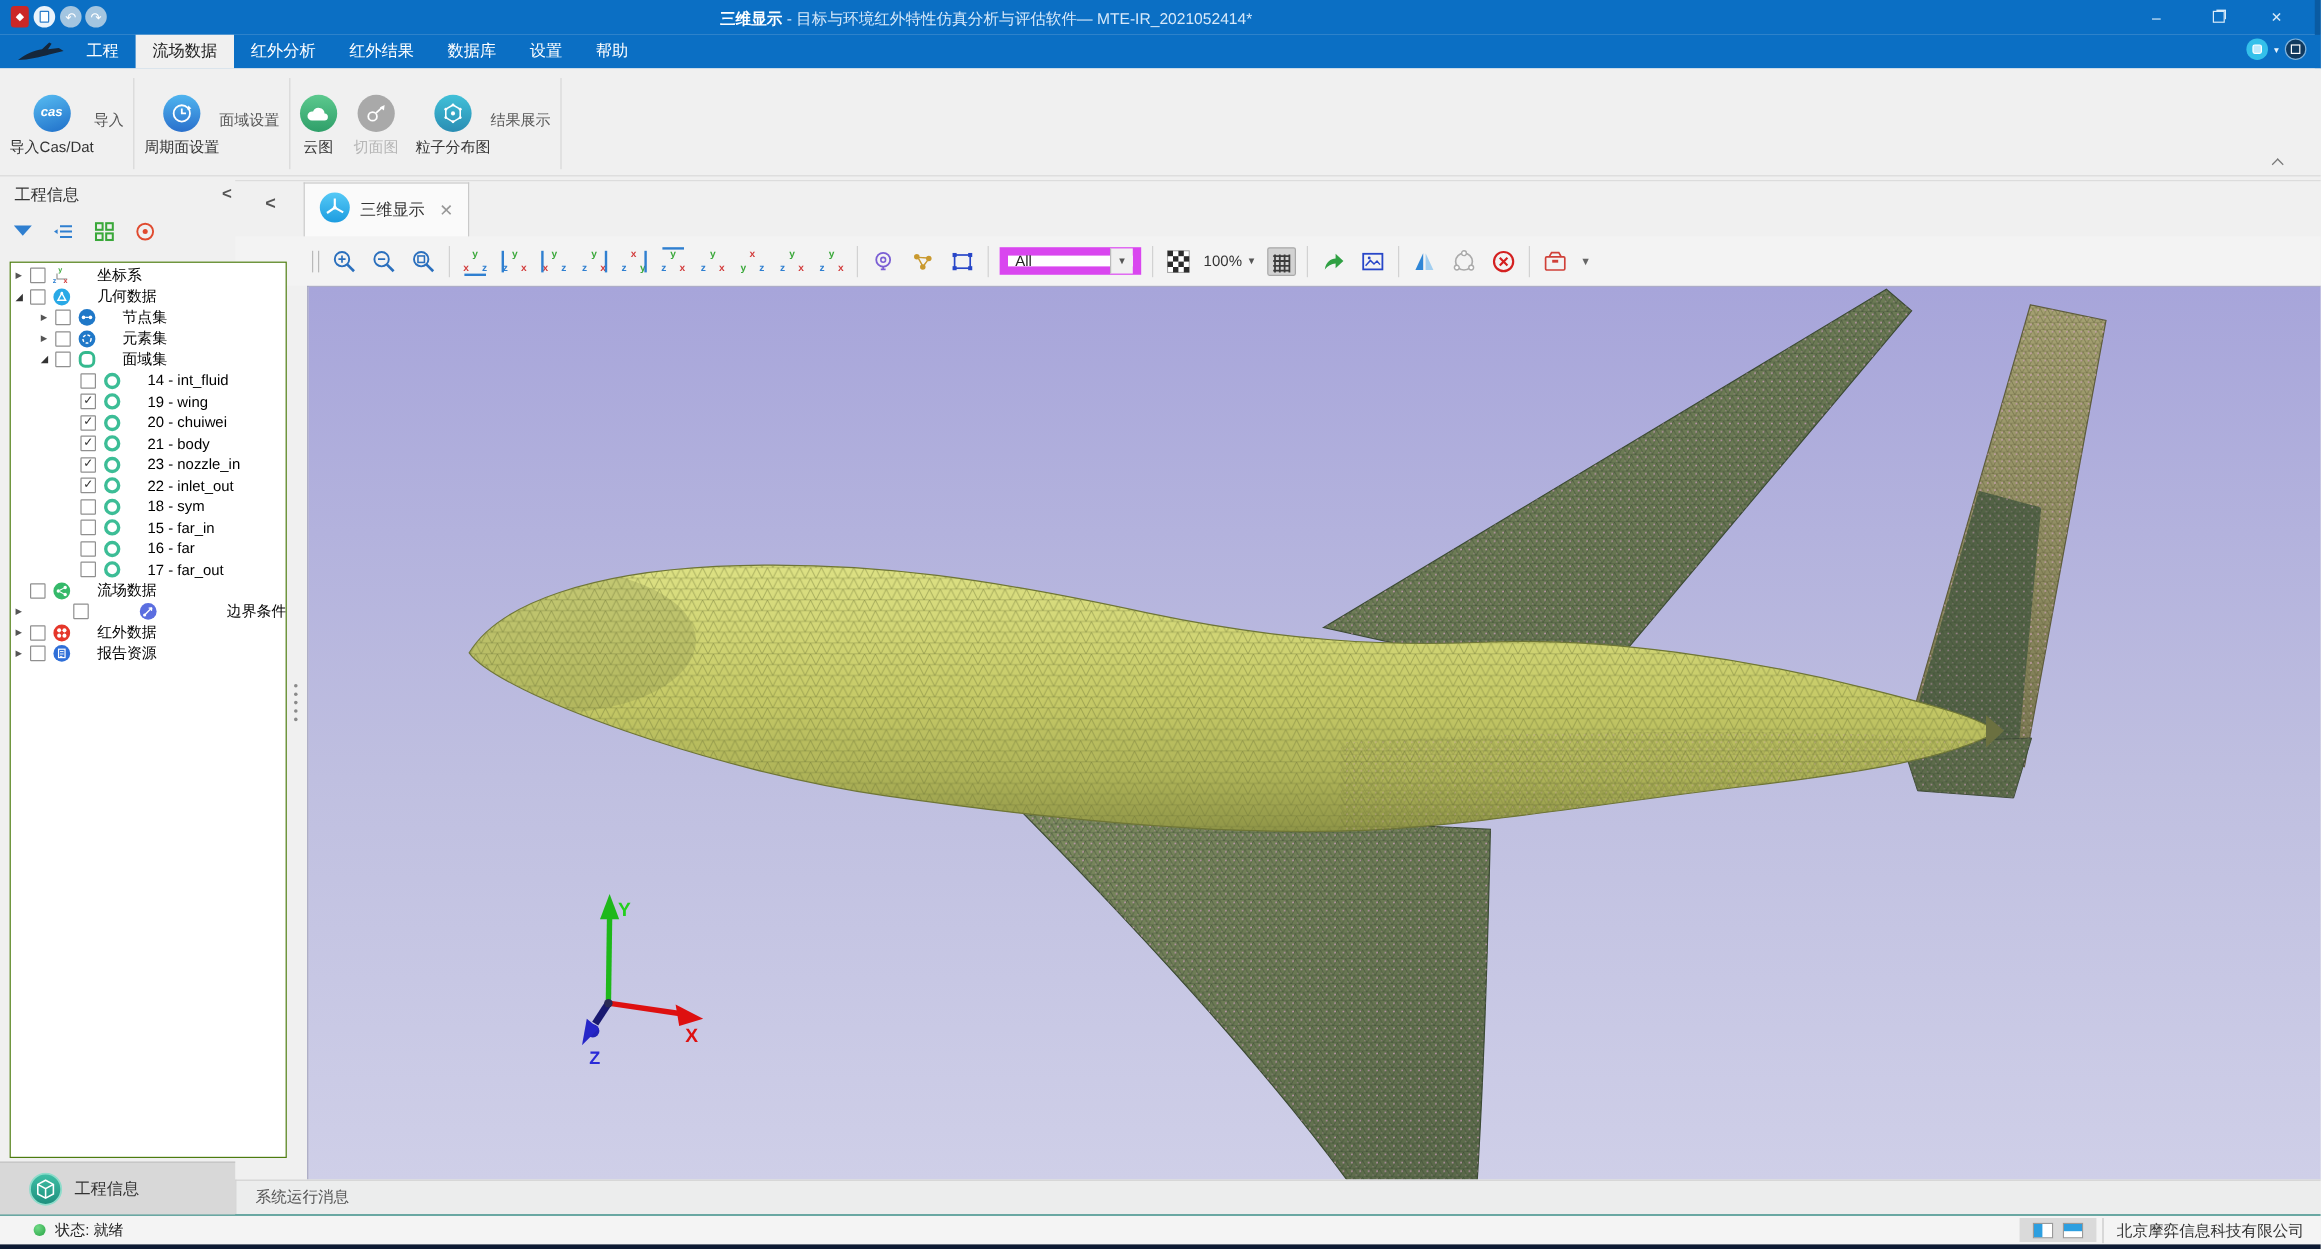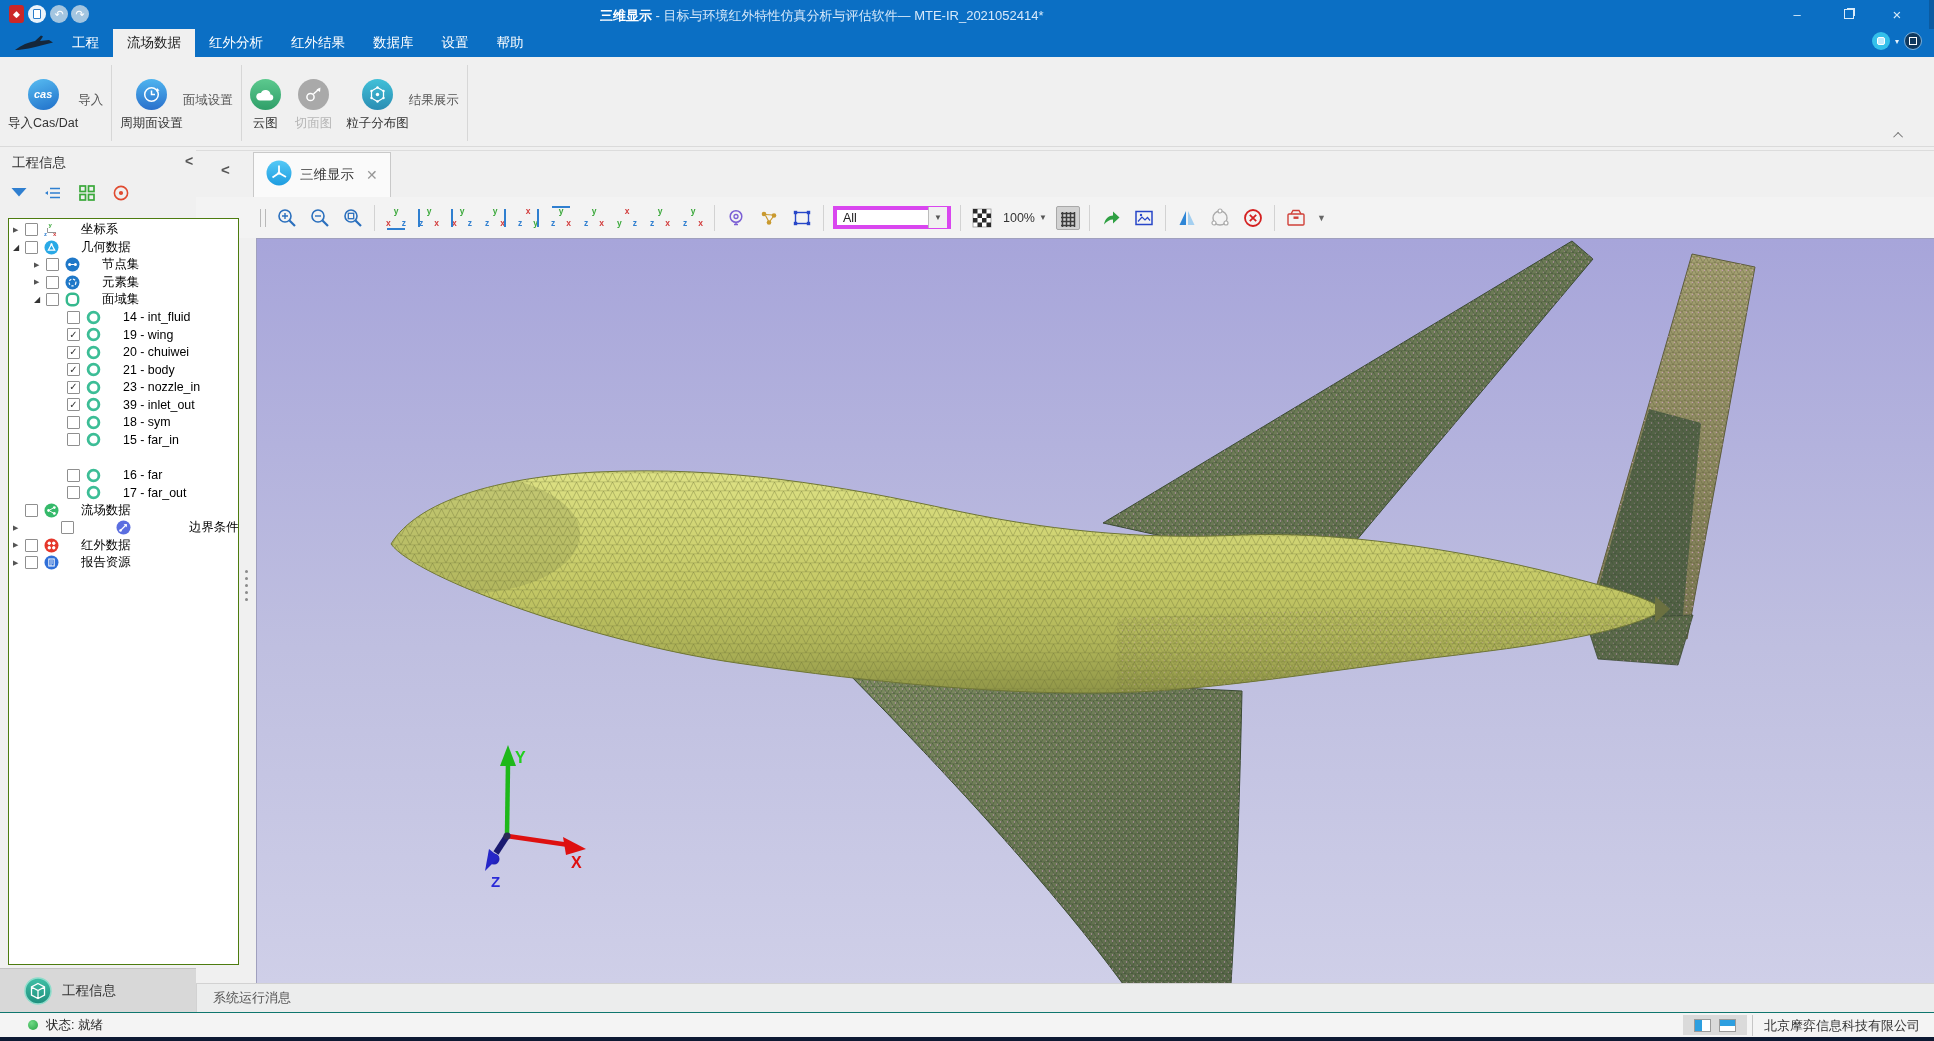--- a/index.html
+++ b/index.html
@@ -84,21 +84,21 @@
 .vi{width:24px;height:24px;position:relative;flex:none}
 .vi span{position:absolute;font-size:8.5px;font-weight:bold;line-height:1}
 .vi .vt{top:1px;left:50%;transform:translateX(-50%)}
 .vi .vbl{bottom:2px;left:2px}
 .vi .vbr{bottom:2px;right:2px}
 .vi i{position:absolute;background:#2f7fd0}
 .vi.e-bottom i{left:3px;right:3px;bottom:0;height:2px}
 .vi.e-left i{top:3px;bottom:3px;left:1px;width:2px}
 .vi.e-right i{top:3px;bottom:3px;right:1px;width:2px}
 .vi.e-top i{left:3px;right:3px;top:0;height:2px}
-#combo{width:118px;height:23px;background:#fff;border:4px solid #d946ef;display:flex;align-items:center;flex:none}
+#combo{width:118px;height:23px;background:#fff;border:7px solid #d946ef;display:flex;align-items:center;flex:none}
 #combo-value{flex:1;font-size:12.5px;color:#222;padding-left:6px}
 #combo-btn{width:19px;height:21px;background:#f0f0f0;border-left:1px solid #bbb;display:flex;align-items:center;justify-content:center;font-size:8px;color:#555}
 #zoomval{display:flex;align-items:center;gap:4px;font-size:12.5px;color:#333;flex:none}
 #zoomval .caret{font-size:8px;color:#555}
 .chip{background:#d2d2d2;border:1px solid #a8a8a8;border-radius:2px}
 .caret-i{font-size:9px;color:#666;flex:none}
 
 
 #viewport{position:absolute;left:256px;top:238px;width:1678px;height:745px;background:linear-gradient(180deg,#a7a5da 0%,#bfbfe0 55%,#cfcfe8 100%);border-top:1px solid #a0a0be;border-left:1px solid #a0a0be;overflow:hidden}
 
@@ -352,39 +352,39 @@
           <circle cx="7.5" cy="7.5" r="5.4" fill="none" stroke="#3cbd96" stroke-width="2.8"></circle>
         </svg></span>
       <span class="tlabel">23 - nozzle_in</span>
     </div>
     <div class="trow" style="padding-left: 46px;">
       <span class="tarrow"></span>
       <span class="tcb">✓</span>
       <span class="tico"><svg width="15" height="15" viewBox="0 0 15 15">
           <circle cx="7.5" cy="7.5" r="5.4" fill="none" stroke="#3cbd96" stroke-width="2.8"></circle>
         </svg></span>
-      <span class="tlabel">39 - inlet_out</span>
+      <span class="tlabel">22 - inlet_out</span>
     </div>
     <div class="trow" style="padding-left: 46px;">
       <span class="tarrow"></span>
       <span class="tcb"></span>
       <span class="tico"><svg width="15" height="15" viewBox="0 0 15 15">
           <circle cx="7.5" cy="7.5" r="5.4" fill="none" stroke="#3cbd96" stroke-width="2.8"></circle>
         </svg></span>
       <span class="tlabel">18 - sym</span>
     </div>
     <div class="trow" style="padding-left: 46px;">
       <span class="tarrow"></span>
       <span class="tcb"></span>
       <span class="tico"><svg width="15" height="15" viewBox="0 0 15 15">
           <circle cx="7.5" cy="7.5" r="5.4" fill="none" stroke="#3cbd96" stroke-width="2.8"></circle>
         </svg></span>
       <span class="tlabel">15 - far_in</span>
     </div>
-    <div class="trow" style="padding-left: 46px; margin-top: 18px;">
+    <div class="trow" style="padding-left: 46px;">
       <span class="tarrow"></span>
       <span class="tcb"></span>
       <span class="tico"><svg width="15" height="15" viewBox="0 0 15 15">
           <circle cx="7.5" cy="7.5" r="5.4" fill="none" stroke="#3cbd96" stroke-width="2.8"></circle>
         </svg></span>
       <span class="tlabel">16 - far</span>
     </div>
     <div class="trow" style="padding-left: 46px;">
       <span class="tarrow"></span>
       <span class="tcb"></span>

